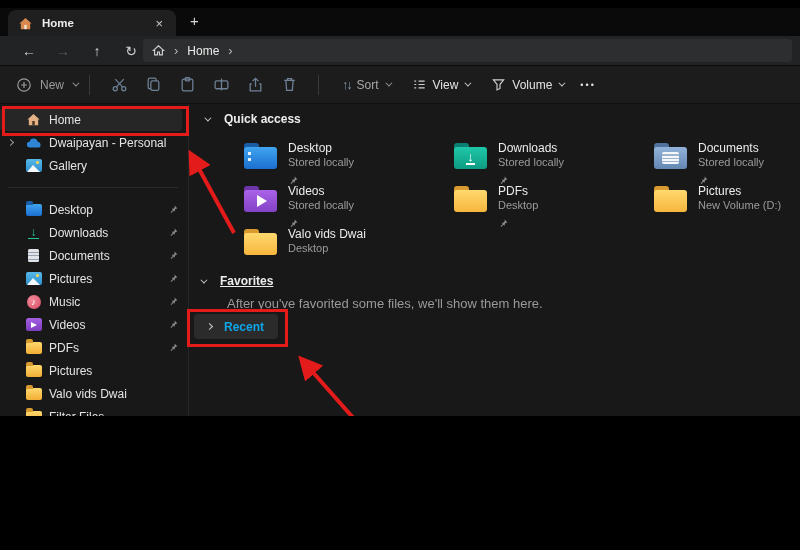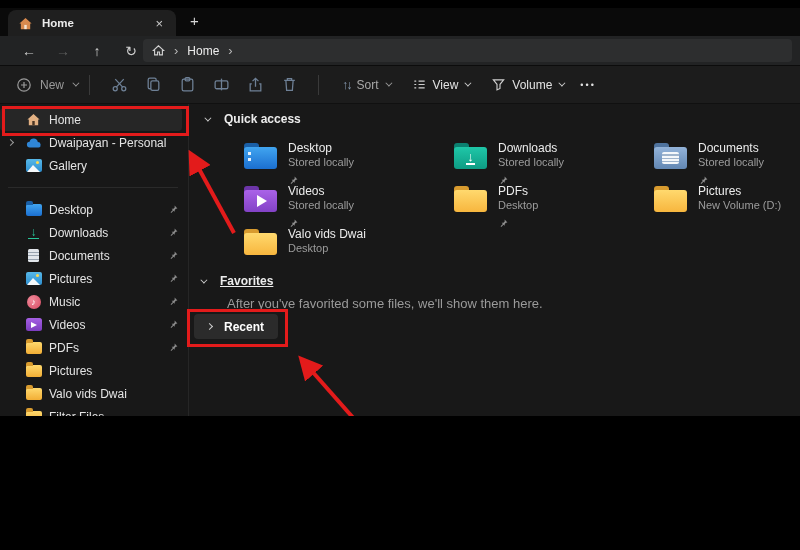--- a/index.html
+++ b/index.html
@@ -99,21 +99,21 @@
   .bfold.green .bk{background:#0c8070;} .bfold.green .fr{background:linear-gradient(#1fc7a8,#0e9c84);}
   .bfold.doc .bk{background:#4f739e;} .bfold.doc .fr{background:linear-gradient(#93b3d9,#6287b3);}
   .bfold.purple .bk{background:#6c35a8;} .bfold.purple .fr{background:linear-gradient(#aa62e8,#8342c6);}
   .desk-dots{position:absolute;left:4px;top:5px;width:3px;height:3px;background:#e8f2fc;box-shadow:0 6px 0 #e8f2fc;}
   .dl-arrow{color:#fff;font-weight:bold;font-size:13px;line-height:10px;border-bottom:2px solid #fff;padding:0 1px 1px;}
   .doc-lines{width:17px;height:12px;border-radius:2px;
              background:repeating-linear-gradient(180deg,#f4f7fa 0 2.4px,#9fb4cc 2.4px 3.5px);}
   .play{width:0;height:0;border-left:10px solid #fff;border-top:6px solid transparent;border-bottom:6px solid transparent;margin-left:3px;}
   .fav-hint{position:absolute;left:37px;top:192px;font-size:13px;color:#9a9a9a;}
   .recent-row{position:absolute;left:4px;top:210px;width:84px;height:25px;background:#2b2b2b;border-radius:4px;
-              display:flex;align-items:center;gap:12px;padding-left:13px;font-size:12px;font-weight:bold;color:#ffffff;}
+              display:flex;align-items:center;gap:12px;padding-left:13px;font-size:12px;font-weight:bold;color:#0ea5e9;}
 
   
   .rbox{position:absolute;border:3px solid #e31b1b;pointer-events:none;}
   .rbox.home{left:2px;top:98px;width:187px;height:30px;}
   .rbox.recent{left:187px;top:301px;width:101px;height:38px;}
   .arrows{position:absolute;inset:0;pointer-events:none;}
 </style>
 </head>
 <body>
 

